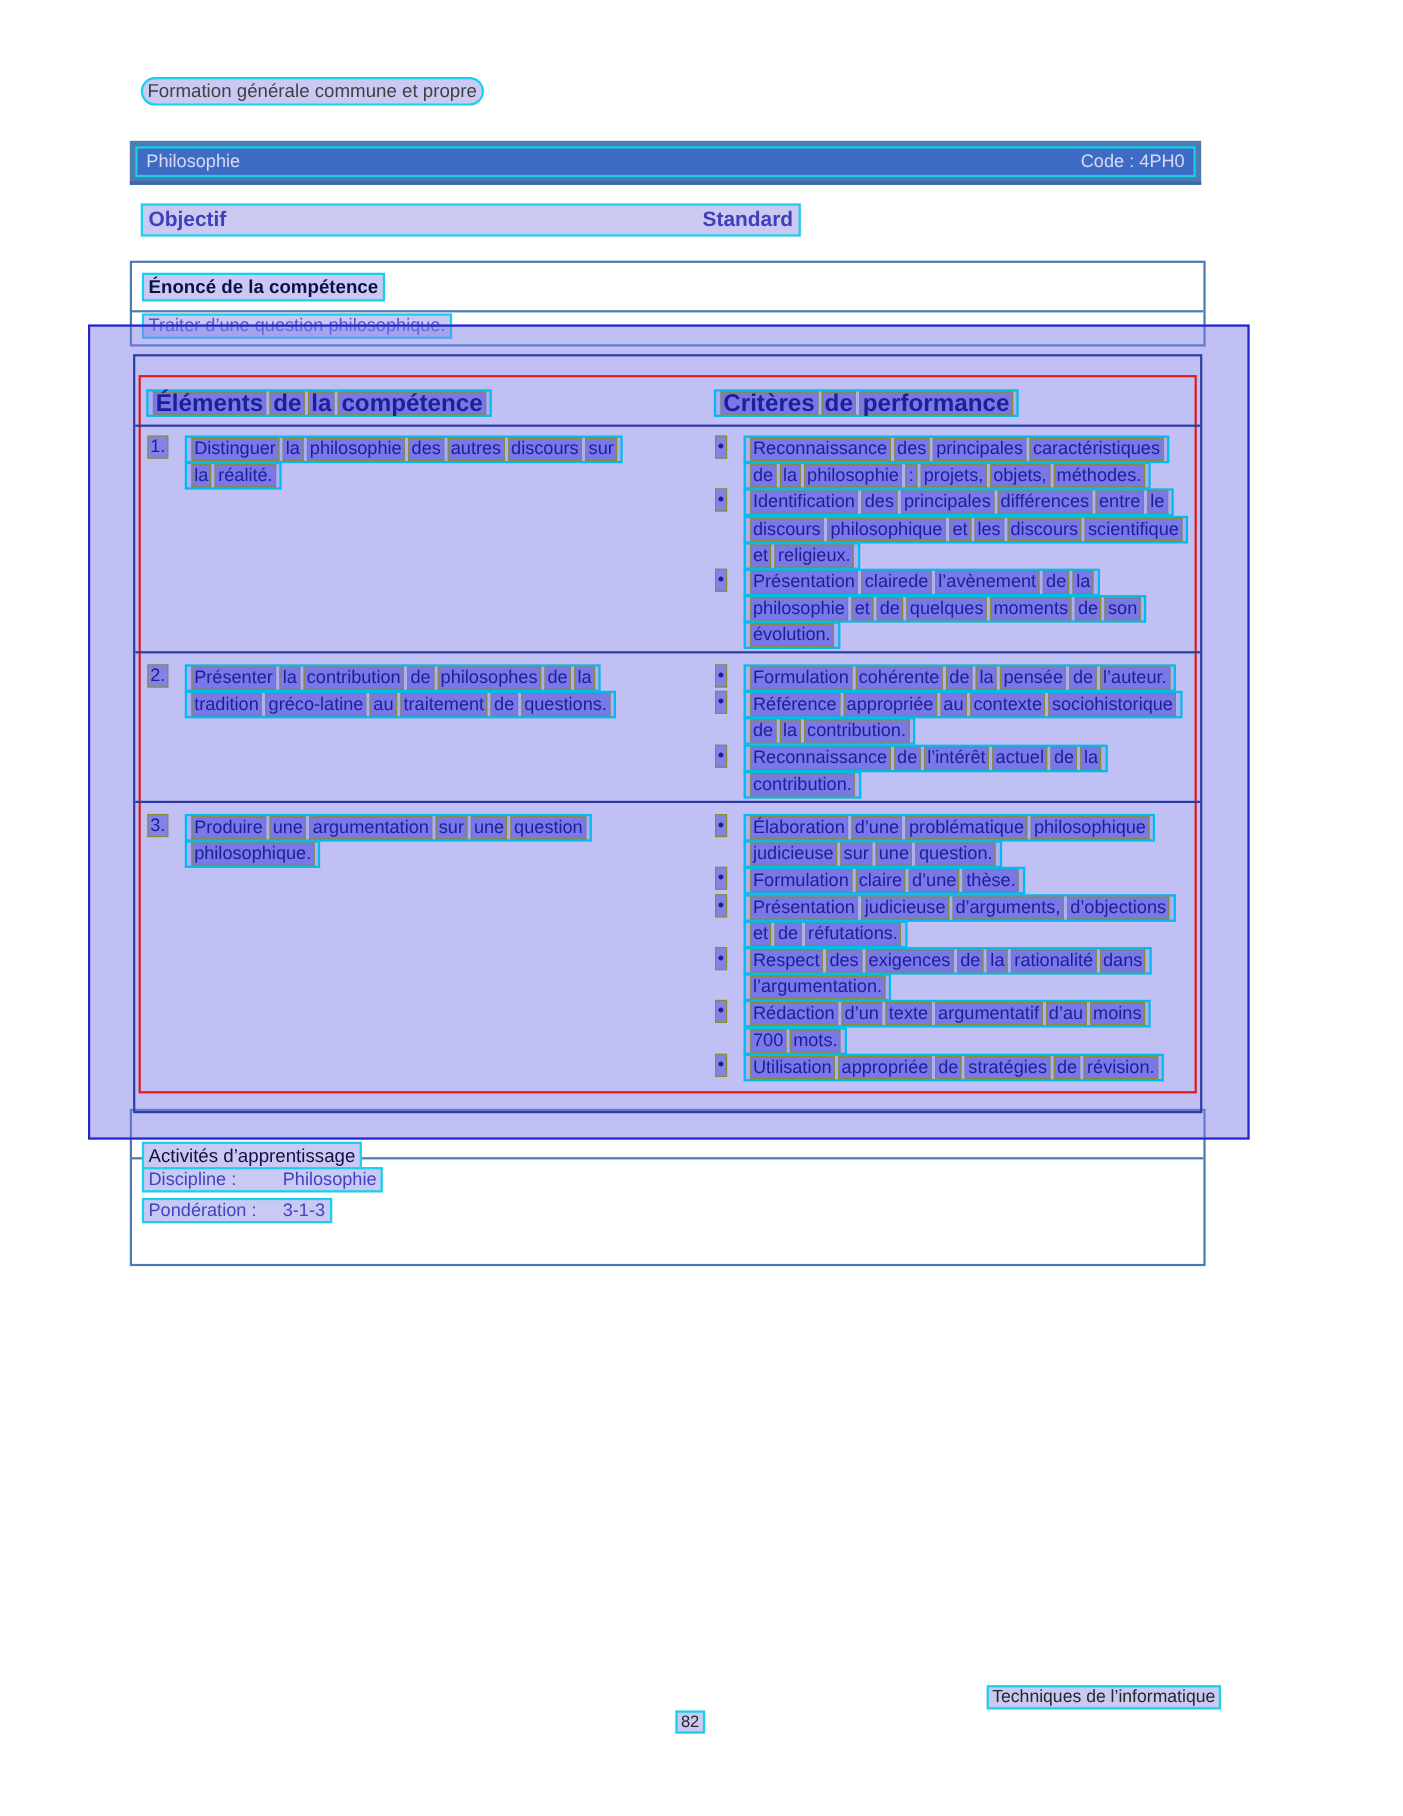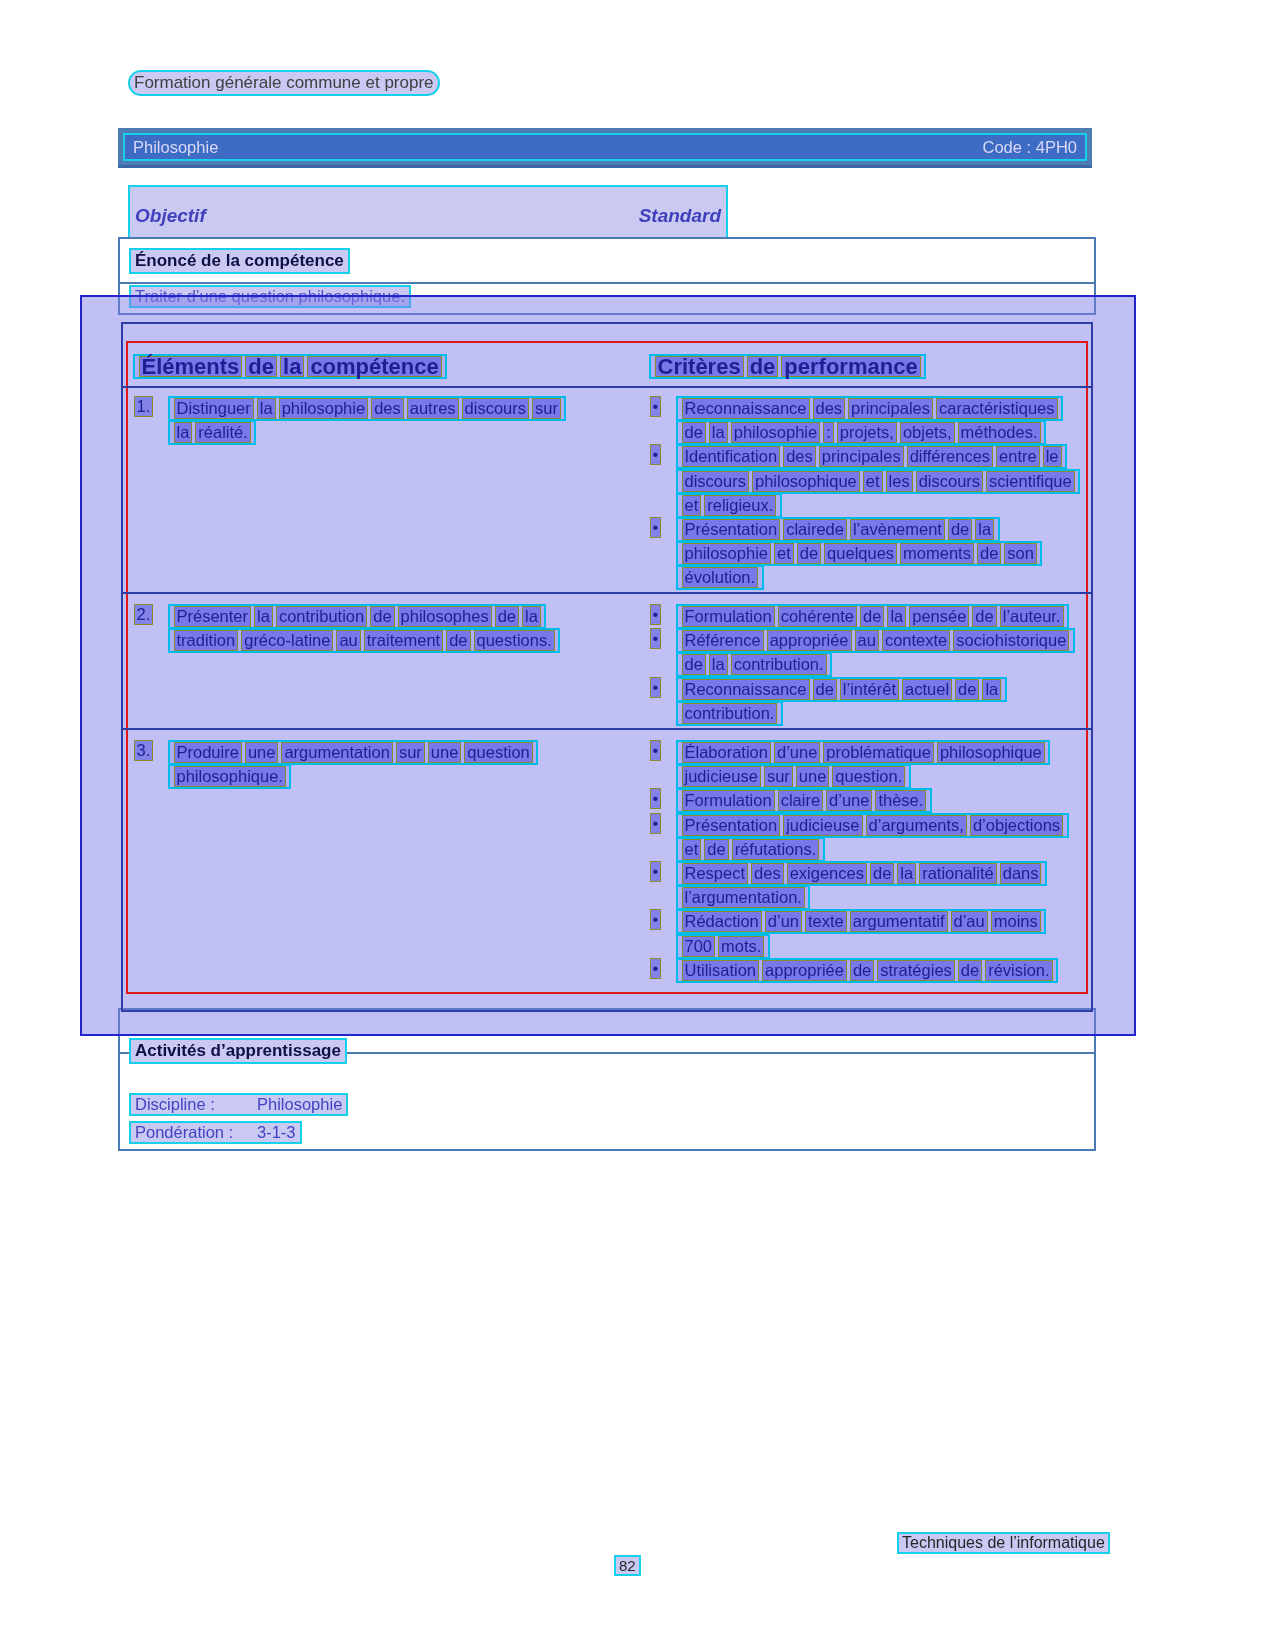--- a/index.html
+++ b/index.html
@@ -13,22 +13,22 @@
   .doc-title .hl{font-size:17px;color:#404040;border-radius:13px;}
 
   .course-bar{position:absolute;left:118px;top:128px;width:974px;height:37px;
               background:#4d7cb3;border-bottom:3px solid #3c67a6;}
   .bar-hl{position:absolute;left:5px;top:5px;right:5px;bottom:4px;border:2px solid #17d1eb;
           background:#3e6cc5;display:flex;justify-content:space-between;align-items:center;
           padding:0 8px;color:#d9d9f6;font-size:16.5px;}
 
   .objectif-row{position:absolute;left:128px;top:185px;width:586px;height:26px;
                 border:2px solid #17d1eb;background:#c9c9f2;display:flex;
-                justify-content:space-between;align-items:center;padding:16px 5px;
-                font-size:19px;font-weight:bold;font-style:italic;color:#4040bd;}
+                justify-content:space-between;align-items:center;padding:0 5px;
+                font-size:19px;font-weight:bold;color:#4040bd;}
 
   .enonce-table{position:absolute;left:118px;top:237px;width:974px;height:74px;
                 border:2px solid #4a7ab2;background:#fff;}
   .enonce-header-row{height:43px;border-bottom:2px solid #4a7ab2;display:flex;
                      align-items:center;padding-left:9px;}
   .enonce-header-row .hl{font-weight:bold;font-size:17px;color:#0f0f45;}
   .enonce-body-row{padding:1px 0 0 9px;}
   .enonce-body-row .hl{font-size:16.5px;color:#5151c9;padding:0 4px;}
 
   
@@ -55,22 +55,22 @@
   .ol-word{display:inline-block;border:1px solid #8b8b2e;background:rgba(55,55,215,.45);
            padding:0 2px;margin:0 1.5px;font-size:16.5px;line-height:19px;vertical-align:top;
            color:#1e1e97;}
   .marker{position:absolute;left:0;top:0;}
   .cell-right .marker{left:28px;}
 
   .activites-table{position:absolute;left:118px;top:1008px;width:974px;height:139px;
                    border:2px solid #4a7ab2;z-index:1;background:#fff;}
   .act-header-row{height:42px;border-bottom:2px solid #4a7ab2;display:flex;
                   align-items:center;padding-left:9px;}
-  .act-header-row .hl{font-weight:bold;font-size:17px;color:#0f0f45;margin-top:40px;}
-  .act-body{padding:7px 0 0 9px;margin-top:32px;}
+  .act-header-row .hl{font-weight:normal;font-size:17px;color:#0f0f45;margin-top:40px;}
+  .act-body{padding:7px 0 0 9px;}
   .act-line{height:27.5px;}
   .act-line .hl{font-size:16.5px;color:#4343c2;padding:0 4px;}
   .act-label{display:inline-block;min-width:122px;}
 
   .footer-program{position:absolute;left:897px;top:1532px;}
   .footer-program .hl{font-size:16px;color:#262626;padding:0 3px;}
   .footer-page{position:absolute;left:614px;top:1555px;}
   .footer-page .hl{font-size:15px;color:#262626;padding:0 3px;}
 </style>
 </head>

